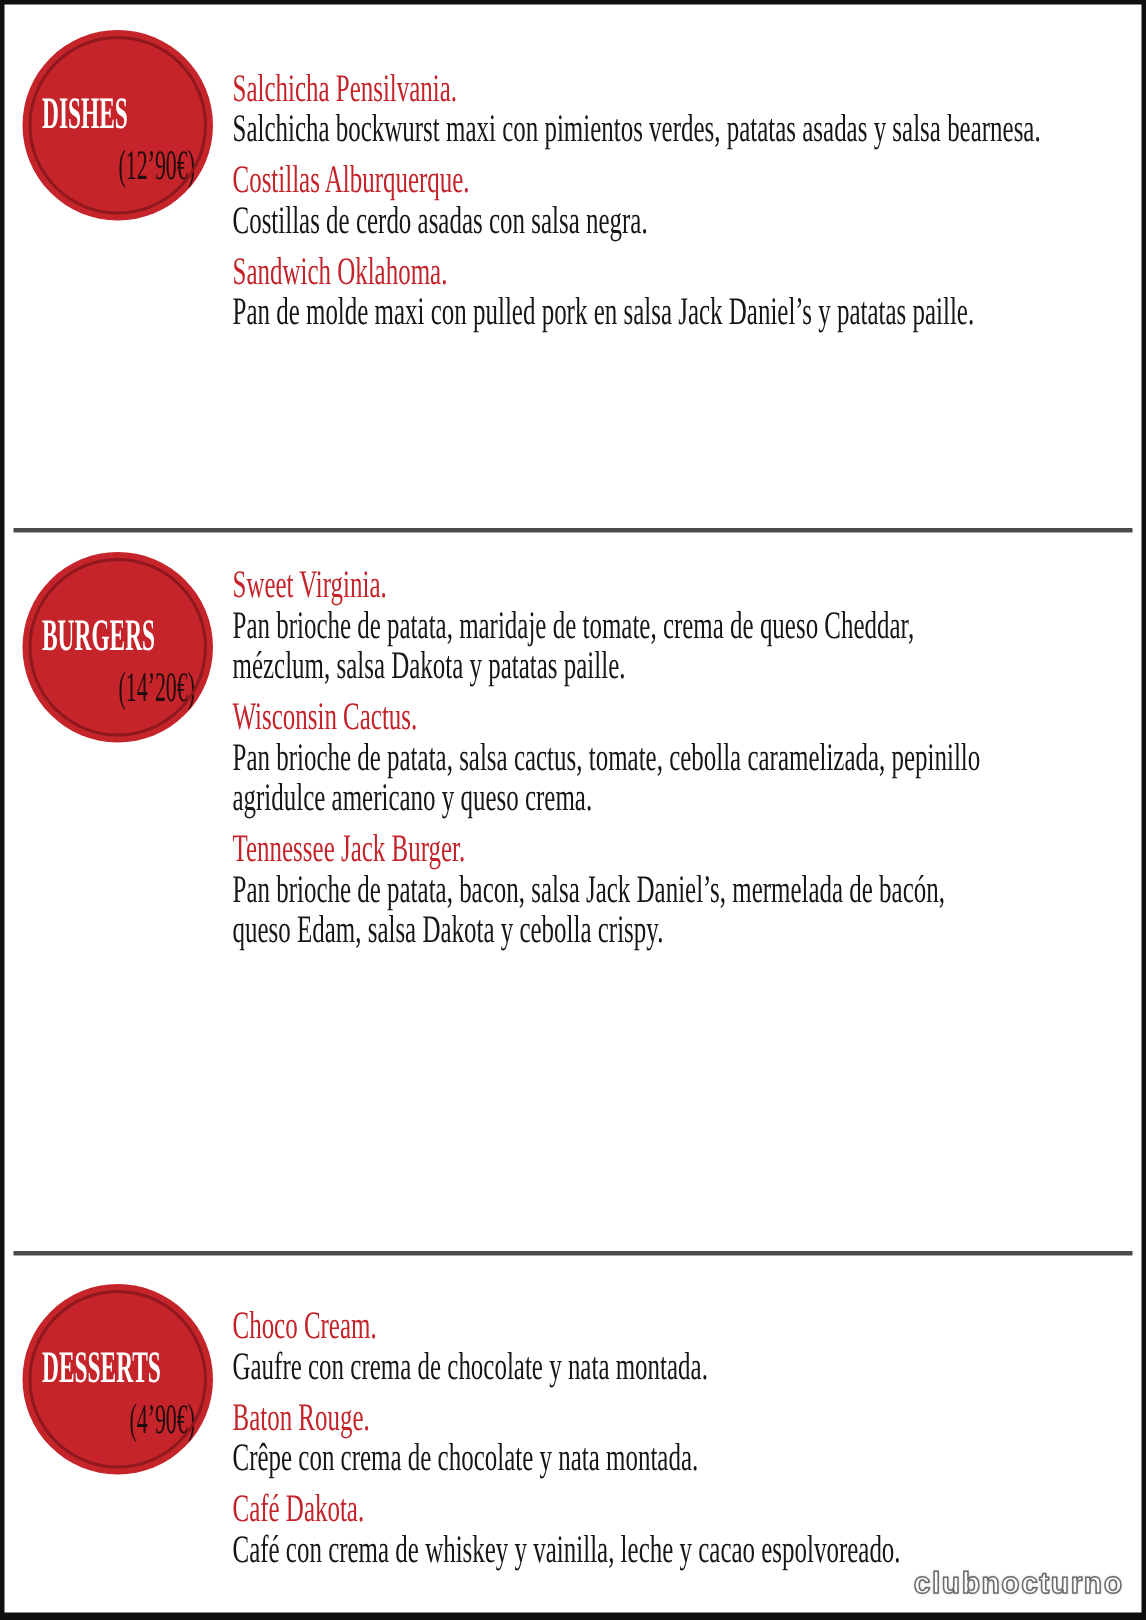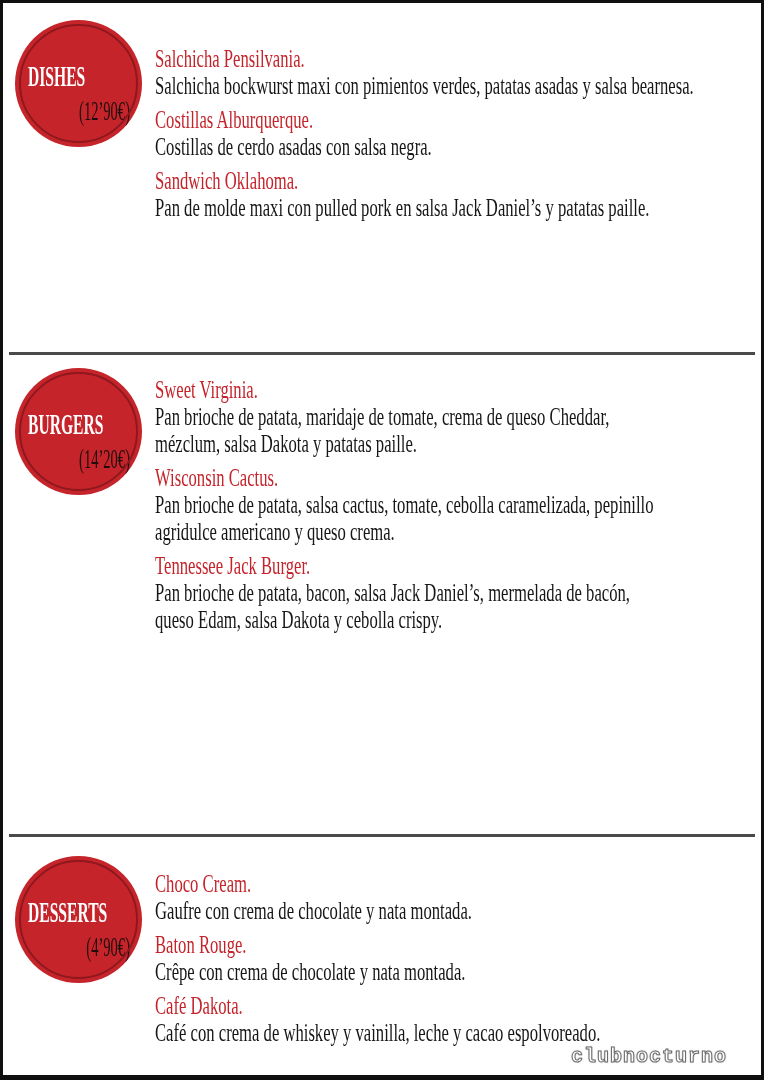--- a/index.html
+++ b/index.html
@@ -73,22 +73,22 @@
   }
   .desc{
     color:var(--ink);
     font-size:26px;line-height:27px;
     white-space:pre;
     transform:scaleX(0.64);
     transform-origin:0 0;
   }
   .watermark{
     position:absolute;
-    right:34px;bottom:7px;
-    font-family:Liberation Mono, monospace;
+    right:12px;bottom:7px;
+    font-family:Liberation Sans, sans-serif;
     font-weight:bold;
     font-size:20px;
     letter-spacing:1px;
     color:#ffffff;
     -webkit-text-stroke:1px #6a6a6a;
     text-shadow:0 0 2px #9a9a9a;
   }
 </style>
 </head>
 <body>

